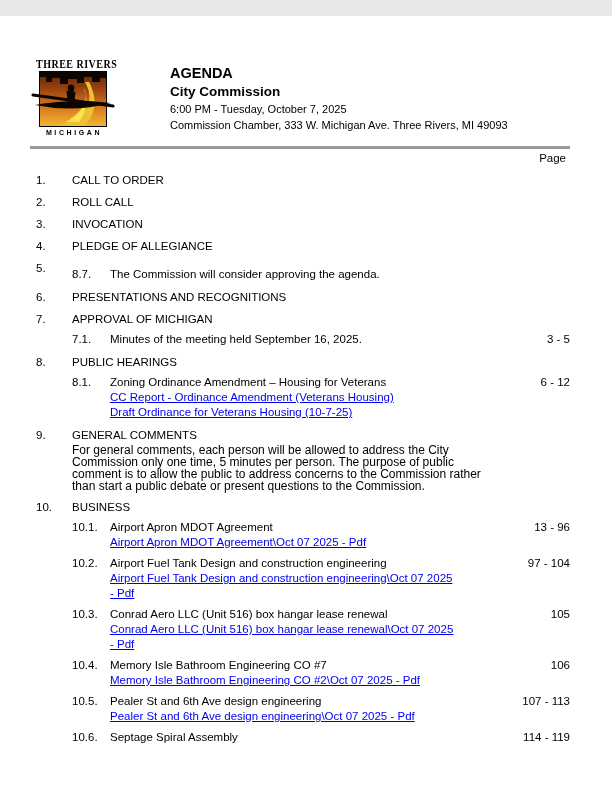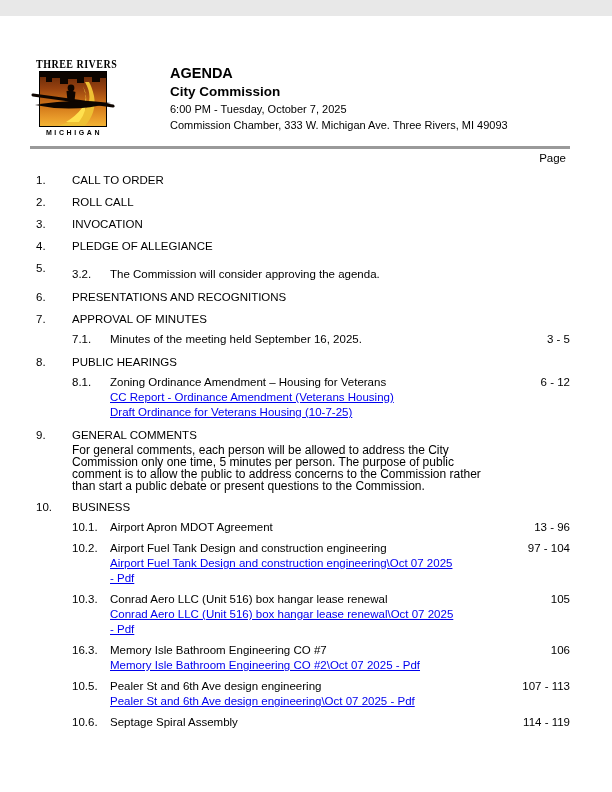--- a/index.html
+++ b/index.html
@@ -122,37 +122,37 @@
       <div class="item">
         <div class="item-num">4.</div>
         <div class="item-body">
           <div class="item-title">PLEDGE OF ALLEGIANCE</div>
         </div>
       </div>
       <div class="item">
         <div class="item-num">5.</div>
         <div class="item-body">
           <div class="subitem">
-            <div class="sub-num">3.2.</div>
+            <div class="sub-num">8.7.</div>
             <div class="sub-body">
               <div class="sub-title">The Commission will consider approving the agenda.</div>
             </div>
           </div>
         </div>
       </div>
       <div class="item">
         <div class="item-num">6.</div>
         <div class="item-body">
           <div class="item-title">PRESENTATIONS AND RECOGNITIONS</div>
         </div>
       </div>
       <div class="item">
         <div class="item-num">7.</div>
         <div class="item-body">
-          <div class="item-title">APPROVAL OF MINUTES</div>
+          <div class="item-title">APPROVAL OF MICHIGAN</div>
           <div class="subitem">
             <div class="sub-num">7.1.</div>
             <div class="sub-body">
               <div class="sub-title">Minutes of the meeting held September 16, 2025.</div>
             </div>
             <div class="pages">3 - 5</div>
           </div>
         </div>
       </div>
       <div class="item">
@@ -178,41 +178,42 @@
         </div>
       </div>
       <div class="item">
         <div class="item-num">10.</div>
         <div class="item-body">
           <div class="item-title">BUSINESS</div>
           <div class="subitem">
             <div class="sub-num">10.1.</div>
             <div class="sub-body">
               <div class="sub-title">Airport Apron MDOT Agreement</div>
+              <a class="doclink" href="#">Airport Apron MDOT Agreement\Oct 07 2025 - Pdf</a>
             </div>
             <div class="pages">13 - 96</div>
           </div>
           <div class="subitem">
             <div class="sub-num">10.2.</div>
             <div class="sub-body">
               <div class="sub-title">Airport Fuel Tank Design and construction engineering</div>
               <a class="doclink" href="#">Airport Fuel Tank Design and construction engineering\Oct 07 2025 - Pdf</a>
             </div>
             <div class="pages">97 - 104</div>
           </div>
           <div class="subitem">
             <div class="sub-num">10.3.</div>
             <div class="sub-body">
               <div class="sub-title">Conrad Aero LLC (Unit 516) box hangar lease renewal</div>
               <a class="doclink" href="#">Conrad Aero LLC (Unit 516) box hangar lease renewal\Oct 07 2025 - Pdf</a>
             </div>
             <div class="pages">105</div>
           </div>
           <div class="subitem">
-            <div class="sub-num">16.3.</div>
+            <div class="sub-num">10.4.</div>
             <div class="sub-body">
               <div class="sub-title">Memory Isle Bathroom Engineering CO #7</div>
               <a class="doclink" href="#">Memory Isle Bathroom Engineering CO #2\Oct 07 2025 - Pdf</a>
             </div>
             <div class="pages">106</div>
           </div>
           <div class="subitem">
             <div class="sub-num">10.5.</div>
             <div class="sub-body">
               <div class="sub-title">Pealer St and 6th Ave design engineering</div>

